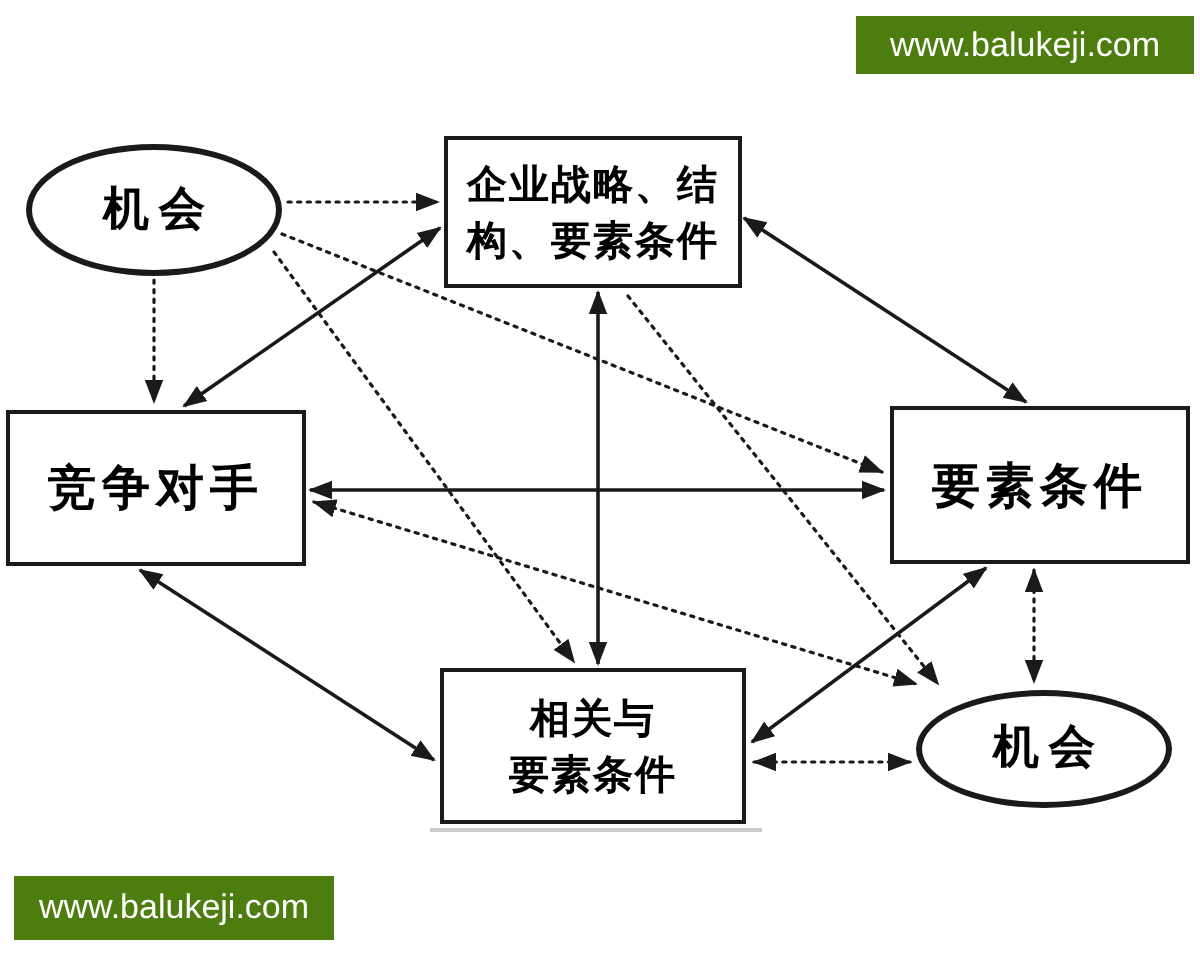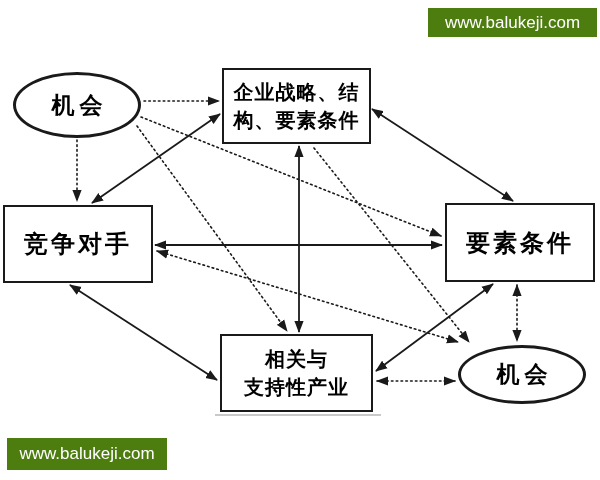--- a/index.html
+++ b/index.html
@@ -72,21 +72,21 @@
   <div class="node rect factor">
     <span class="label">竞争对手</span>
   </div>
 
   <div class="node rect demand">
     <span class="label">要素条件</span>
   </div>
 
   <div class="node rect related">
     <span class="label">相关与
-支持性产业</span>
+要素条件</span>
   </div>
 
   <div class="node ellipse chance-bottom">
     <span class="label">机会</span>
   </div>
 
   <div class="artifact-line"></div>
 
   <div class="wm wm-top">
     <span>www.balukeji.com</span>

